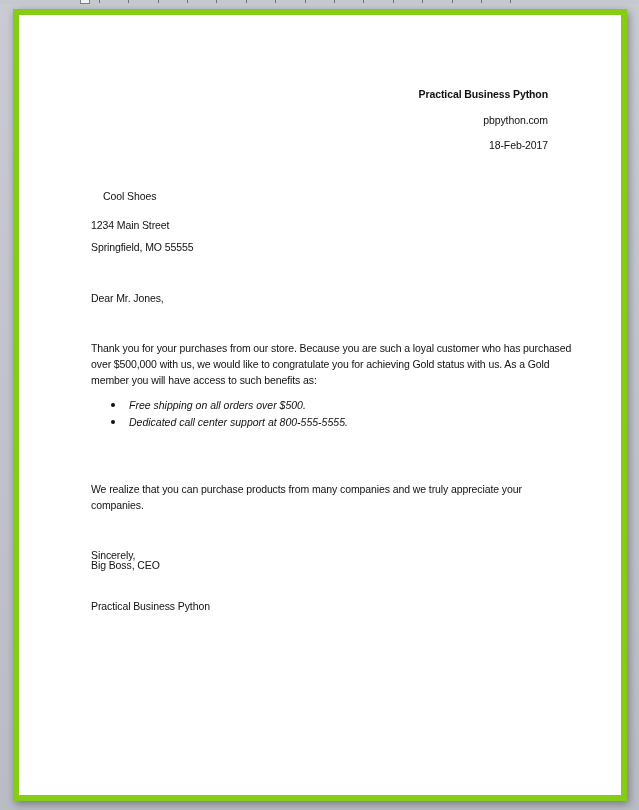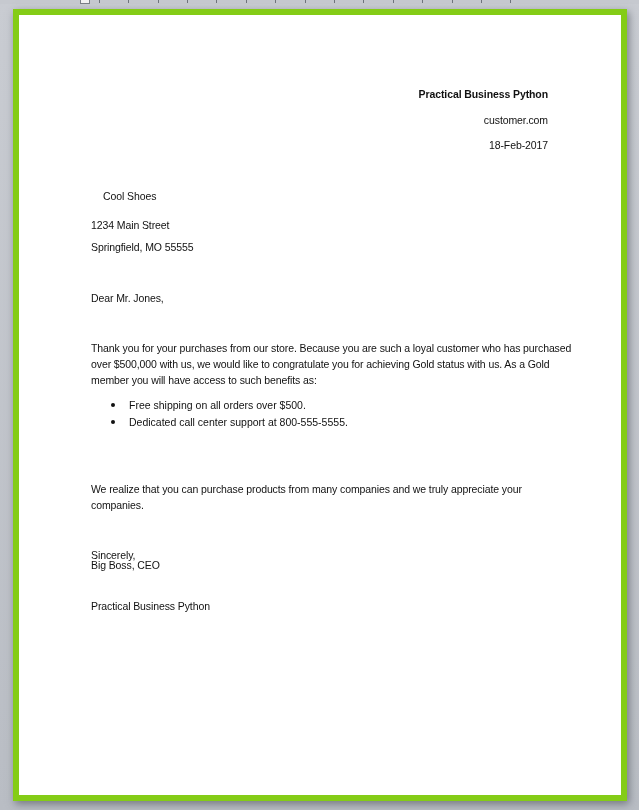--- a/index.html
+++ b/index.html
@@ -27,21 +27,21 @@
     box-shadow: 2px 3px 8px rgba(60,65,75,0.55);
     box-sizing:border-box;
   }
   .txt {
     position:absolute; font-size:10.5px; color:#111; line-height:16px;
     white-space:nowrap; letter-spacing:-0.1px;
   }
   .right { text-align:right; right:73px; }
   .bold { font-weight:bold; }
   ul.bullets { position:absolute; left:90px; top:382px; margin:0; padding:0; list-style:none; }
-  ul.bullets li { position:relative; font-size:10.5px; line-height:16.5px; color:#111; padding-left:20px; white-space:nowrap; }
+  ul.bullets li { position:relative; font-size:10.5px; line-height:16.5px; color:#111; padding-left:20px; white-space:nowrap;font-style:italic; }
   ul.bullets li .dot {
     position:absolute; left:2px; top:6px; width:4px; height:4px; border-radius:50%; background:#111;
   }
 </style>
 </head>
 <body>
 
 <div class="ruler">
   <div class="tab-marker"></div>
   <div class="tick" style="left:99px"></div>
@@ -57,21 +57,21 @@
   <div class="tick" style="left:393px"></div>
   <div class="tick" style="left:422px"></div>
   <div class="tick" style="left:452px"></div>
   <div class="tick" style="left:481px"></div>
   <div class="tick" style="left:510px"></div>
 </div>
 
 <div class="page">
 
   <div class="txt right bold" style="top:71px">Practical Business Python</div>
-  <div class="txt right" style="top:97px">customer.com</div>
+  <div class="txt right" style="top:97px">pbpython.com</div>
   <div class="txt right" style="top:122px">18-Feb-2017</div>
 
   <div class="txt" style="left:84px; top:173px">Cool Shoes</div>
   <div class="txt" style="left:72px; top:202px">1234 Main Street</div>
   <div class="txt" style="left:72px; top:224px">Springfield, MO 55555</div>
 
   <div class="txt" style="left:72px; top:275px">Dear Mr. Jones,</div>
 
   <div class="txt" style="left:72px; top:325px">Thank you for your purchases from our store. Because you are such a loyal customer who has purchased</div>
   <div class="txt" style="left:72px; top:341px">over $500,000 with us, we would like to congratulate you for achieving Gold status with us. As a Gold</div>

